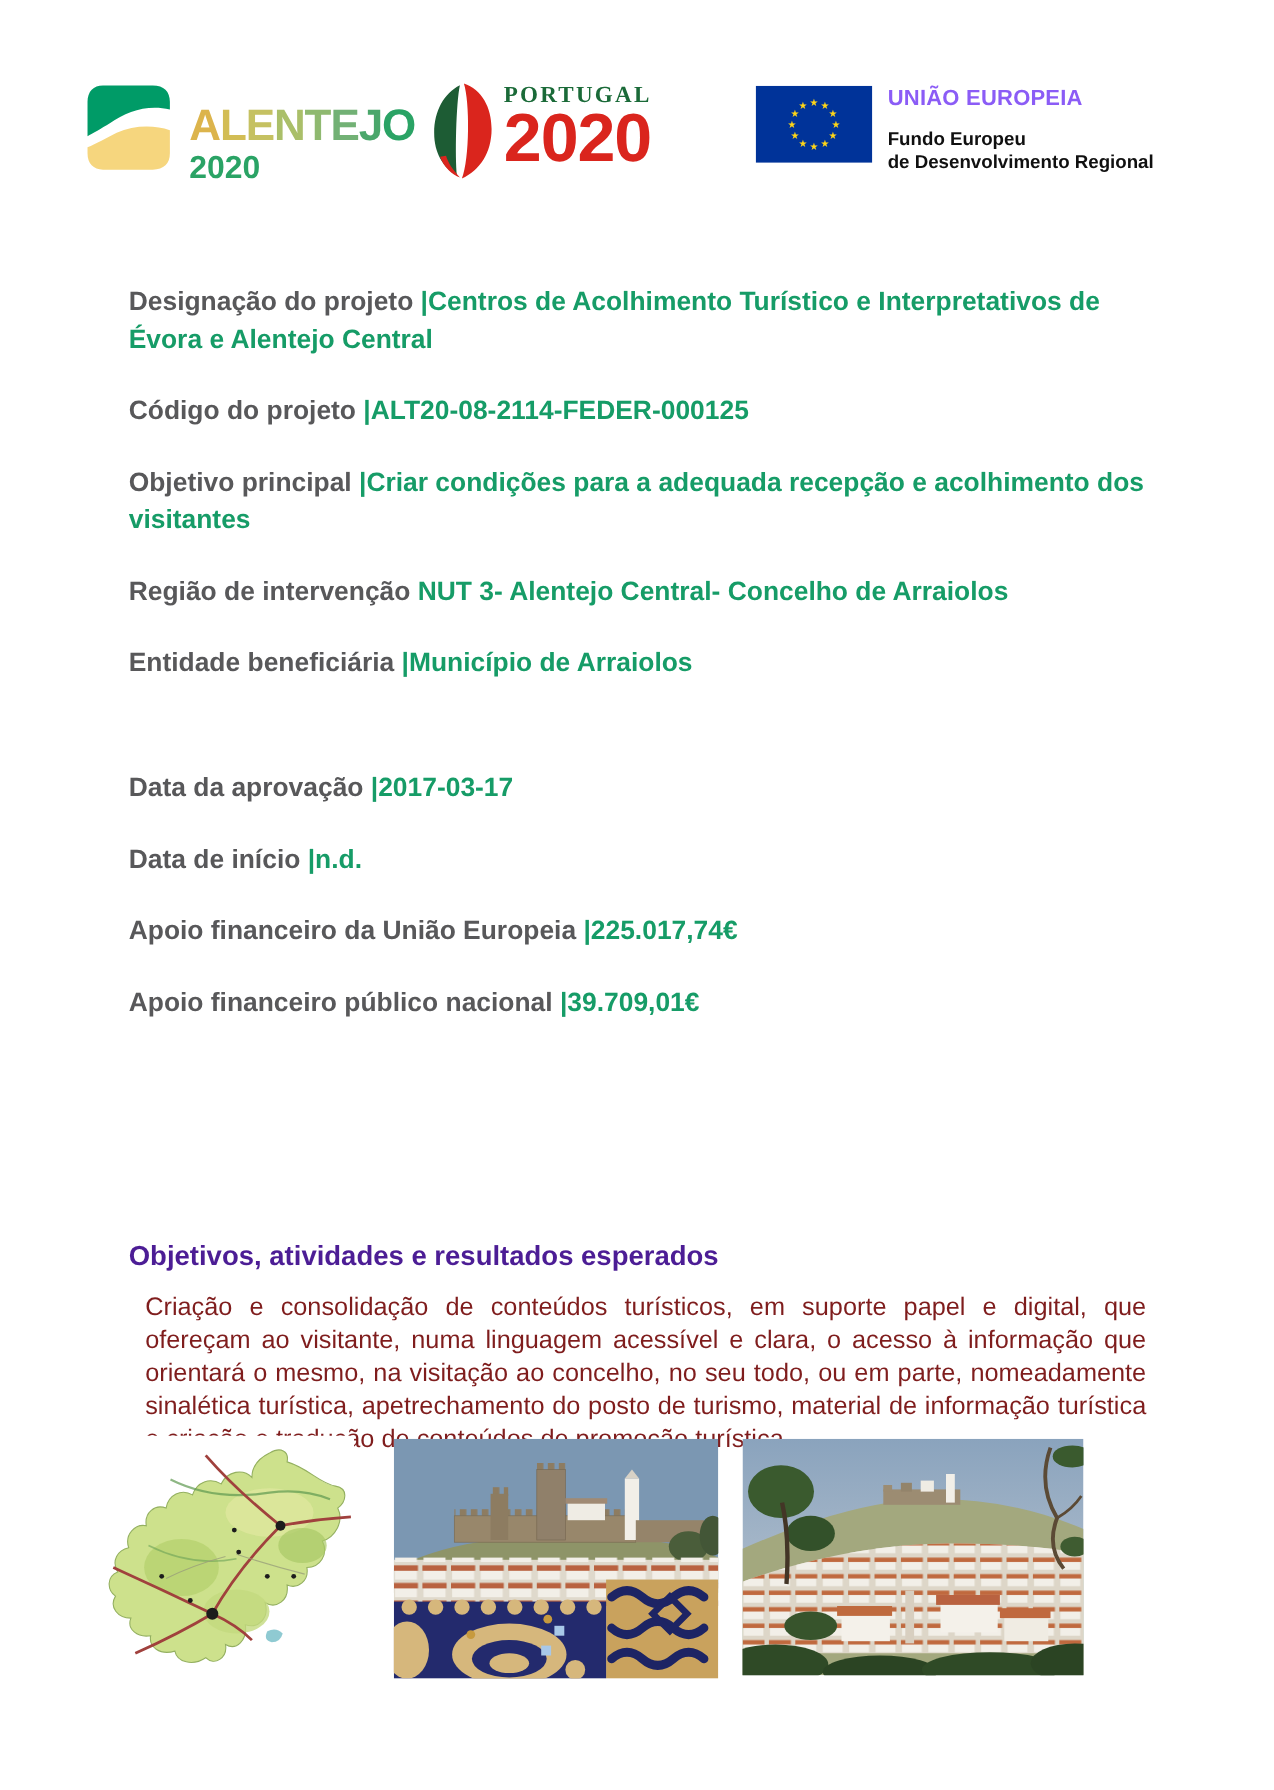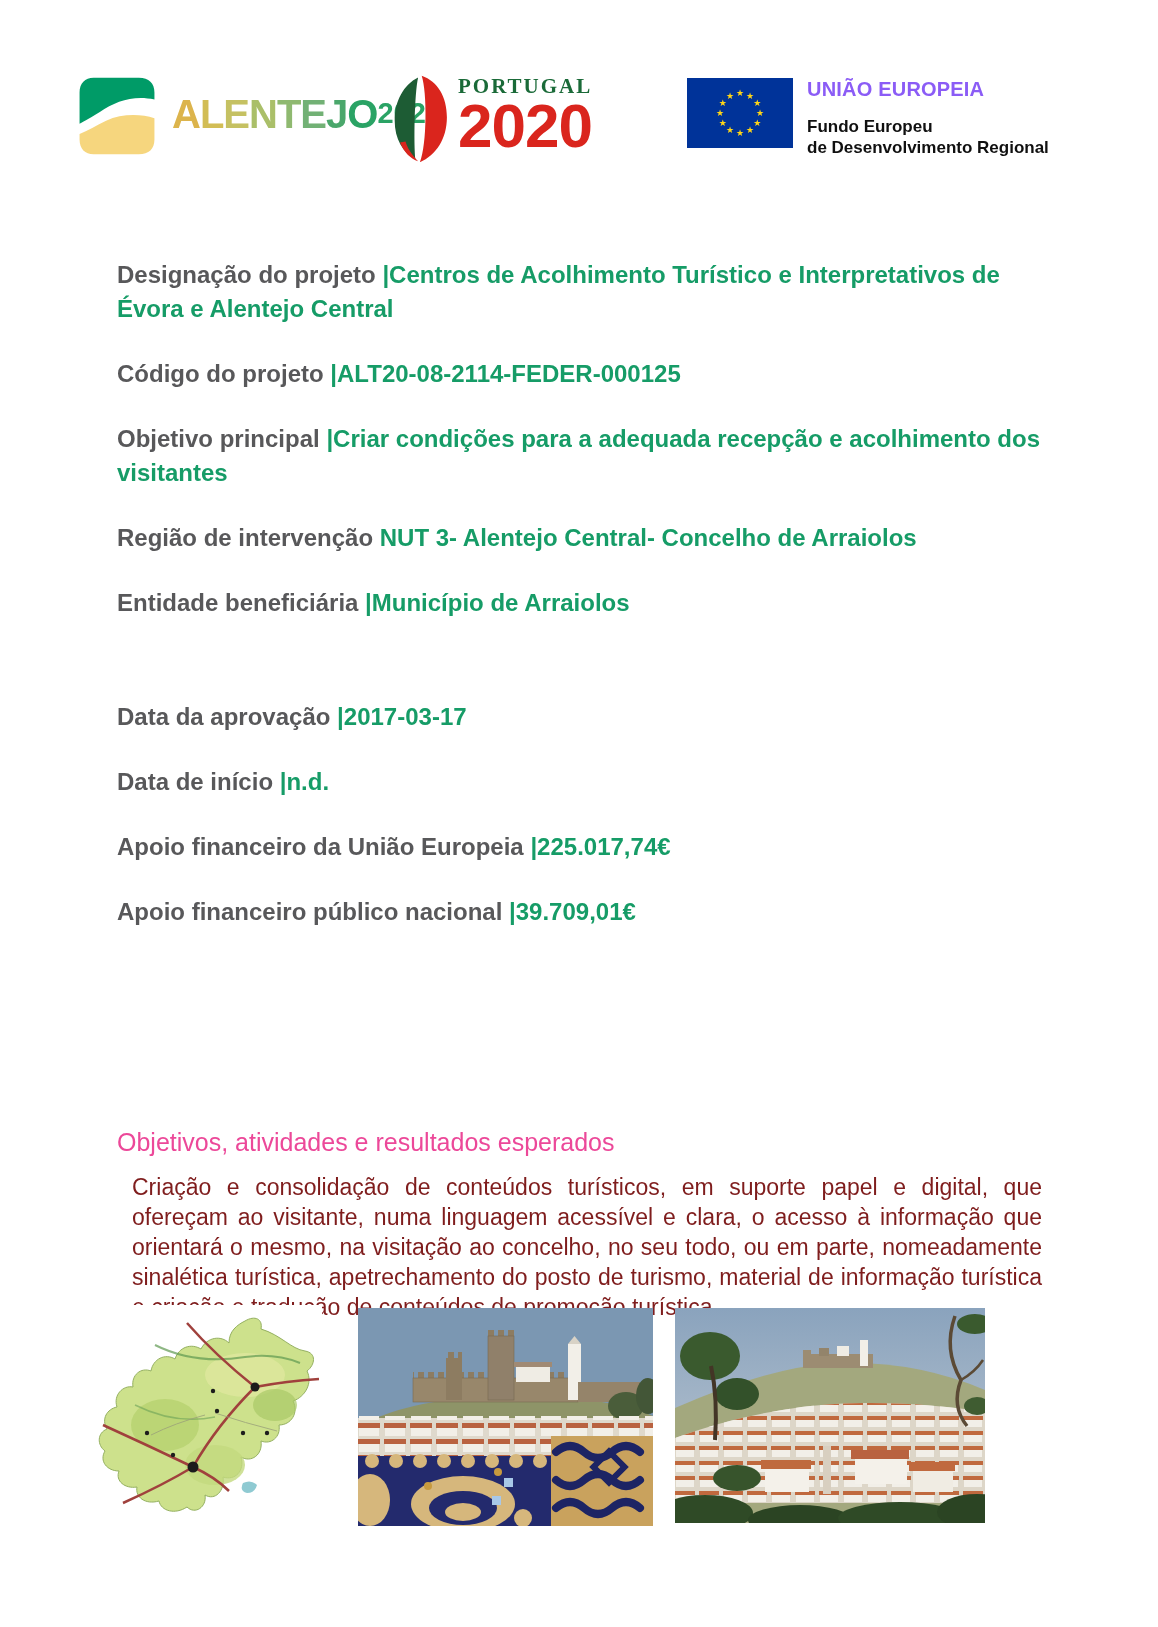--- a/index.html
+++ b/index.html
@@ -3,21 +3,21 @@
 <meta charset="utf-8">
 <style>
   html,body{margin:0;padding:0;background:#ffffff;}
   .page{position:relative;width:1158px;height:1627px;background:#fff;
         font-family:"Liberation Sans",sans-serif;overflow:hidden;}
 
   
   .logo{position:absolute;display:flex;}
   .logo-alentejo{left:78px;top:70px;gap:16px;}
   .al-mark{width:78px;height:92px;flex:0 0 auto;}
-  .al-text{display:flex;flex-direction:row;padding-top:24px;}
+  .al-text{display:flex;flex-direction:column;padding-top:24px;}
   .al-name{font-size:40px;font-weight:bold;letter-spacing:-1px;line-height:1;}
   .al-year{font-size:29px;font-weight:bold;color:var(--alentejo-green,#2aa365);
            line-height:1;margin-top:5px;}
 
   .logo-portugal{left:390px;top:62px;gap:10px;}
   .pt-leaf{width:58px;height:90px;margin-top:12px;flex:0 0 auto;}
   .pt-text{display:flex;flex-direction:column;}
   .pt-name{font-family:"Liberation Serif",serif;font-size:21px;font-weight:bold;
            color:var(--portugal-green,#1a6a38);letter-spacing:2px;margin-top:12px;}
   .pt-year{font-size:62px;font-weight:bold;color:var(--portugal-red,#da251d);
@@ -31,21 +31,21 @@
 
   
   .fields{position:absolute;left:117px;top:258px;width:940px;}
   .field-row{font-size:24px;font-weight:bold;line-height:34px;
              color:var(--label-gray,#58585a);margin-bottom:31px;}
   .field-row.gap-before{margin-top:80px;}
   .field-value{color:var(--accent-green,#169c67);}
 
   
   .objectives{position:absolute;left:117px;top:1128px;width:940px;}
-  .objectives h2{margin:0 0 8px 0;font-size:25px;font-weight:normal;color:#ec4899;}
+  .objectives h2{margin:0 0 8px 0;font-size:25px;font-weight:bold;color:#4c1d95;}
   .objectives p{margin:15px;font-size:23px;line-height:30px;text-align:justify;color:#7f1d1d;}
 
   
   .images{position:absolute;left:0;top:1305px;width:1158px;height:230px;}
   .img{position:absolute;display:block;}
   .img-map{left:95px;top:0;width:227px;height:223px;}
   .img-castle{left:358px;top:3px;width:295px;height:218px;}
   .img-town{left:675px;top:3px;width:310px;height:215px;}
 </style>
 </head>

